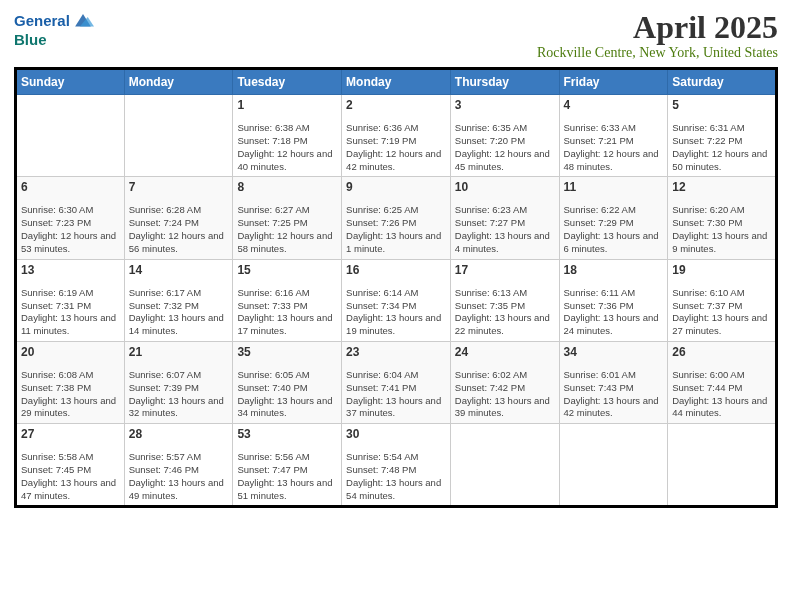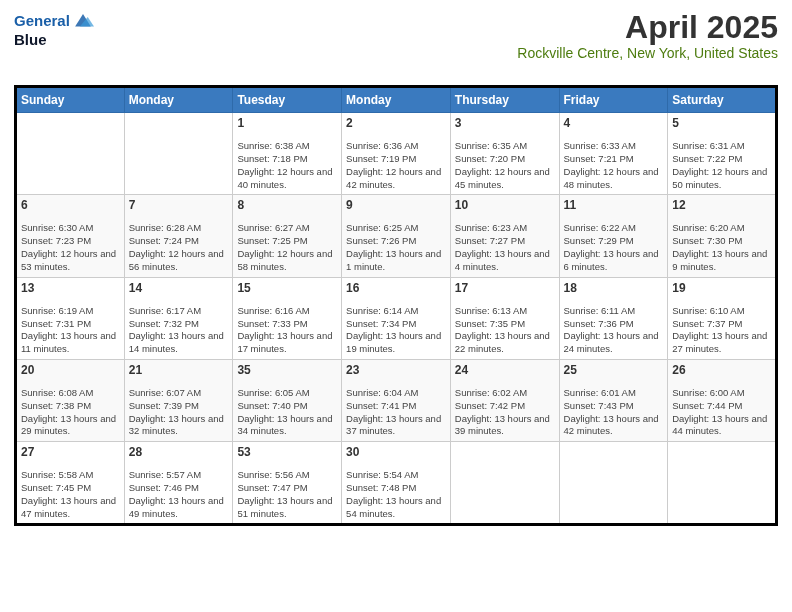--- a/index.html
+++ b/index.html
@@ -13,21 +13,21 @@
     .page {
       width: 792px;
       min-height: 612px;
       background: #fff;
       padding: 10px 14px 14px 14px;
     }
     .header {
       display: flex;
       justify-content: space-between;
       align-items: flex-start;
-      margin-bottom: 24px;
+      margin-bottom: 6px;
     }
     .logo {
       display: flex;
       align-items: center;
       gap: 2px;
     }
     .logo-text {
       font-size: 15px;
       font-weight: bold;
       line-height: 1.1;
@@ -36,20 +36,21 @@
     .logo-text span {
       color: #1a5fa8;
     }
     .logo-icon {
       width: 22px;
       height: 22px;
       margin-left: 2px;
     }
     .title-block {
       text-align: right;
+      font-family: Liberation Serif, serif;
     }
     .main-title {
       font-size: 32px;
       font-weight: bold;
       color: #333;
       line-height: 1.1;
     }
     .subtitle {
       font-size: 14px;
       color: #4d7c0f;
@@ -107,21 +108,21 @@
   <div class="header">
     <div class="logo">
       <div>
         <div style="display:flex;align-items:center;">
           <span class="logo-text"><span>General</span></span>
           <svg class="logo-icon" viewBox="0 0 28 22" xmlns="http://www.w3.org/2000/svg">
             <polygon points="4,18 14,2 24,18" fill="#1a5fa8" opacity="0.85"></polygon>
             <polygon points="10,18 20,6 28,18" fill="#3a9ad9" opacity="0.7"></polygon>
           </svg>
         </div>
-        <div class="logo-text" style="color:#0f172a;font-size:15px;font-weight:bold;">Blue</div>
+        <div class="logo-text" style="color:#0f766e;font-size:15px;font-weight:bold;">Blue</div>
       </div>
     </div>
     <div class="title-block">
       <div class="main-title">April 2025</div>
       <div class="subtitle">Rockville Centre, New York, United States</div>
     </div>
   </div>
 
   <table class="calendar">
     <thead>
@@ -235,21 +236,21 @@
           </td>
           <td>
             <span class="day-num">23</span>
             <div class="day-info">Sunrise: 6:04 AM<br>Sunset: 7:41 PM<br>Daylight: 13 hours and 37 minutes.</div>
           </td>
           <td>
             <span class="day-num">24</span>
             <div class="day-info">Sunrise: 6:02 AM<br>Sunset: 7:42 PM<br>Daylight: 13 hours and 39 minutes.</div>
           </td>
           <td>
-            <span class="day-num">25</span>
+            <span class="day-num">34</span>
             <div class="day-info">Sunrise: 6:01 AM<br>Sunset: 7:43 PM<br>Daylight: 13 hours and 42 minutes.</div>
           </td>
           <td>
             <span class="day-num">26</span>
             <div class="day-info">Sunrise: 6:00 AM<br>Sunset: 7:44 PM<br>Daylight: 13 hours and 44 minutes.</div>
           </td>
         </tr>
         <tr>
           <td>
             <span class="day-num">27</span>

